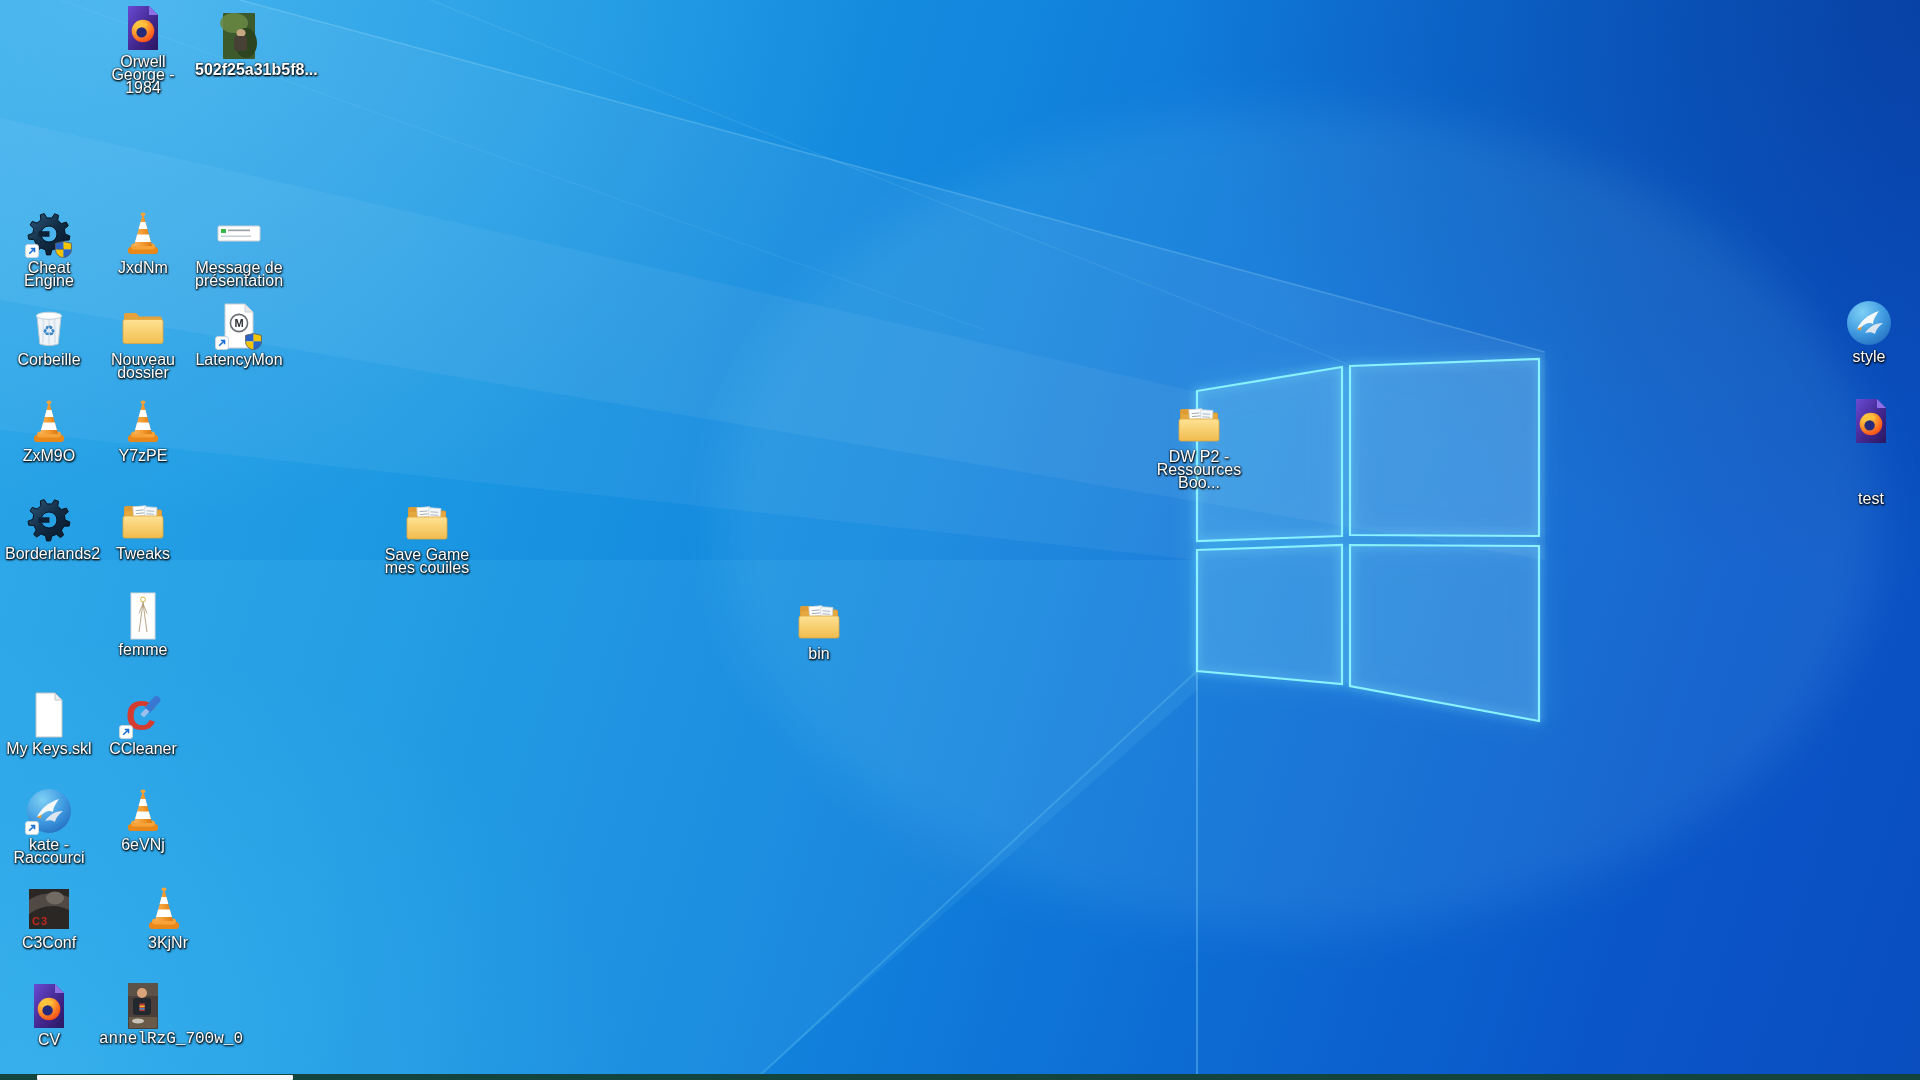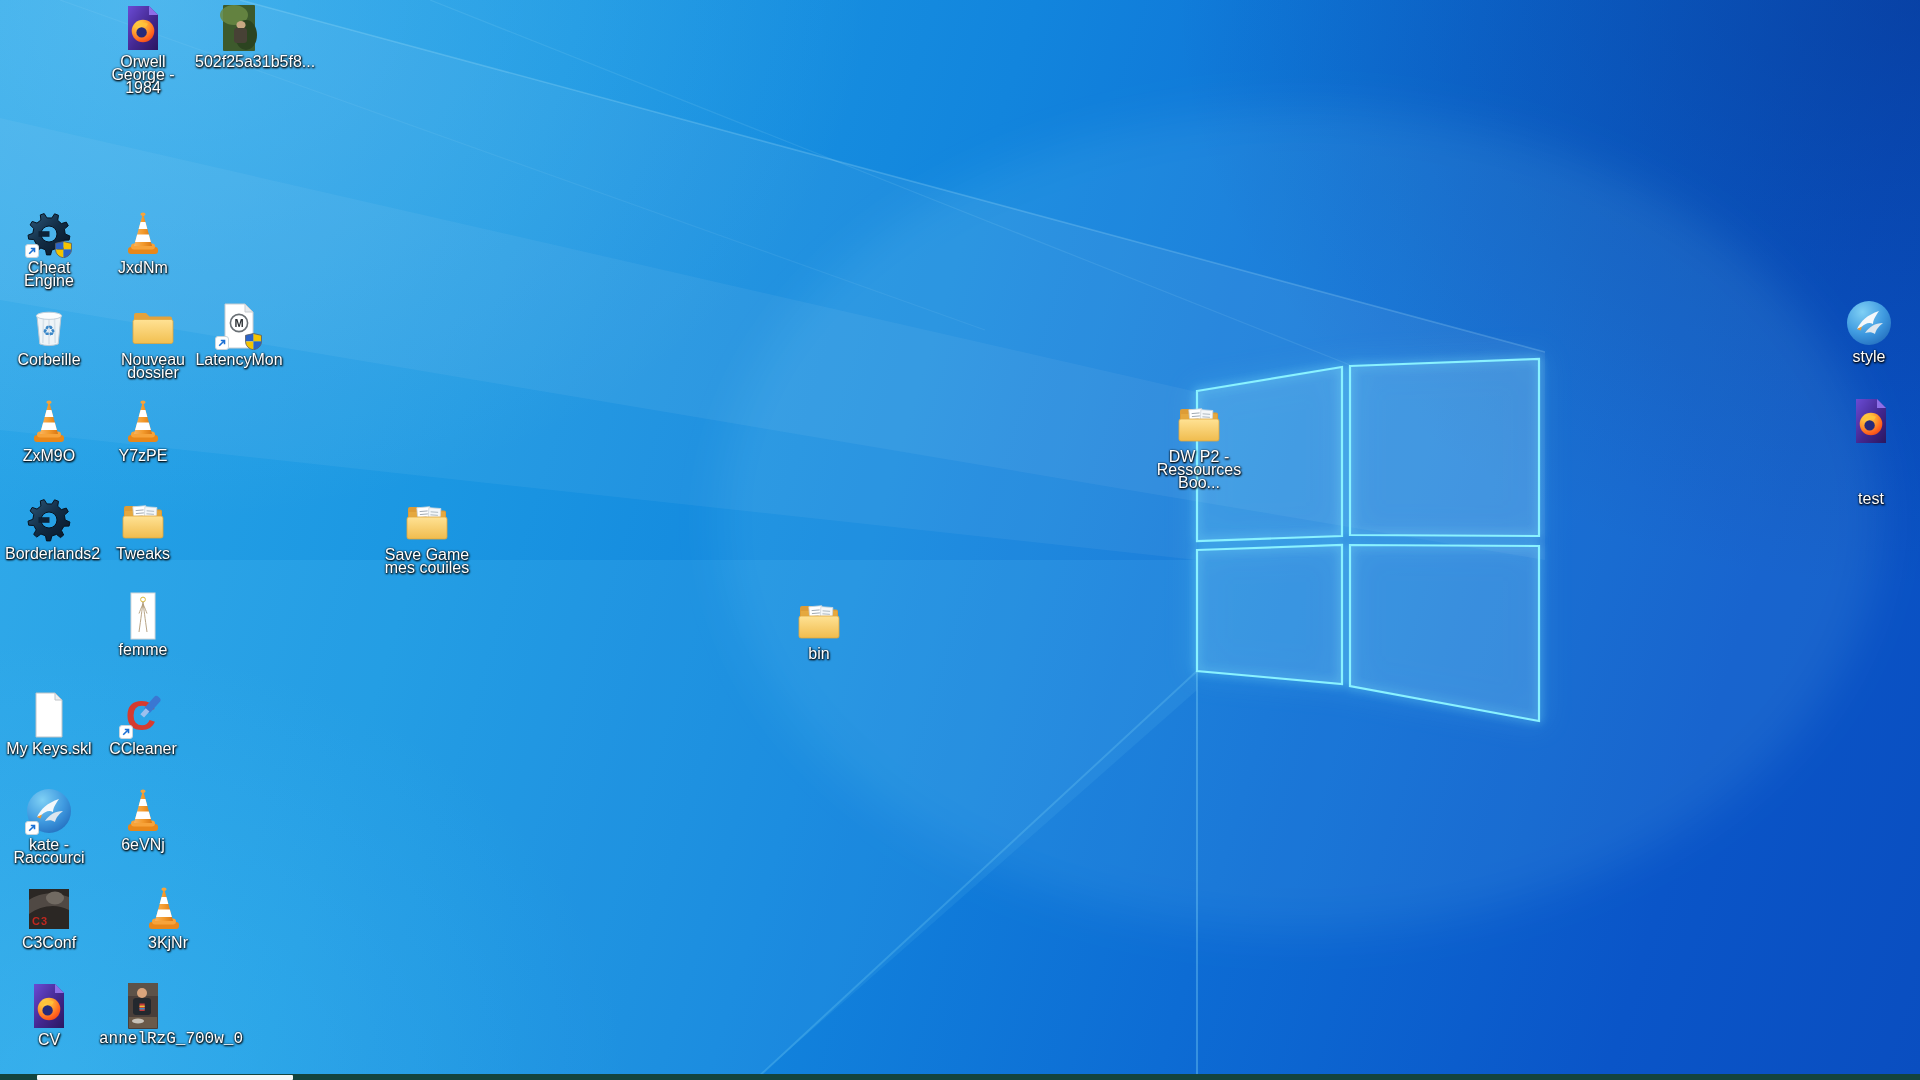--- a/index.html
+++ b/index.html
@@ -70,21 +70,21 @@
             </defs>
    <path d="M9 2 h21 l9 9 v35 H9 z" fill="url(#ffp)"></path>
    <path d="M30 2 l9 9 h-9 z" fill="#8d6fe8"></path>
    <circle cx="24" cy="27" r="11.3" fill="url(#fox)"></circle>
    <circle cx="22.6" cy="28.4" r="5.2" fill="#262a7a"></circle>
    <path d="M13.6 23.2 q6.4 -7.2 15.4 -3.4 l-2 3.1 q-6.4 -3 -9.6 1.2 z" fill="#ffc23a" opacity=".9"></path>
           </svg>
         </span>
         <span class="lbl">Orwell George - 1984</span>
       </div>
-      <div class="cell" style="left: 194px; top: 4px;">
+      <div class="cell" style="left: 194px; top: 12px; font-weight: bold;">
         <span class="ic">
           <svg class="main" viewBox="0 0 48 48">
    <rect x="8" y="1" width="32" height="46" rx="1" fill="#3d5a2c"></rect>
    <ellipse cx="19" cy="11" rx="14" ry="10" fill="#6a8a44" opacity=".85"></ellipse>
    <ellipse cx="31" cy="31" rx="11" ry="15" fill="#2c4420"></ellipse>
    <ellipse cx="26" cy="21" rx="4.6" ry="4" fill="#c8a882"></ellipse>
    <rect x="19" y="24" width="13" height="15" rx="3" fill="#474135"></rect>
           </svg>
         </span>
         <span class="lbl">502f25a31b5f8...</span>
@@ -141,32 +141,43 @@
    <polygon points="24,3 33,36 15,36" fill="url(#vlcG)"></polygon>
    <g clip-path="url(#vlcC)">
               <rect x="10" y="12" width="28" height="7" fill="#ffffff"></rect>
               <rect x="10" y="24.5" width="28" height="7.5" fill="#ffffff"></rect>
             </g>
    <ellipse cx="24" cy="4.2" rx="2.6" ry="1.8" fill="#f6a43c"></ellipse>
           </svg>
         </span>
         <span class="lbl">JxdNm</span>
       </div>
+      <div class="cell" style="left: 194px; top: 210px;">
+        <span class="ic">
+          <svg class="main" viewBox="0 0 48 48">
+   <rect x="3" y="16" width="42" height="15" rx="1.5" fill="#ffffff" stroke="#c9ced2"></rect>
+   <rect x="6" y="19" width="5" height="4" fill="#3ab54a"></rect>
+   <rect x="13" y="19.5" width="22" height="1.7" fill="#9aa2a8"></rect>
+   <rect x="6" y="25.5" width="30" height="1.5" fill="#c8cdd1"></rect>
+          </svg>
+        </span>
+        <span class="lbl">Message de présentation</span>
+      </div>
       <div class="cell" style="left: 4px; top: 302px;">
         <span class="ic">
           <svg class="main" viewBox="0 0 48 48">
    <path d="M12 14 L36 14 L33.2 42 Q24 45.2 14.8 42 Z" fill="#eef4f8" stroke="#b9c8d4" stroke-width="1"></path>
    <path d="M18.5 16 L17.8 41 M24 16 L24 42.4 M29.5 16 L30.2 41" stroke="#d7e2ea" stroke-width="1.6" fill="none"></path>
    <ellipse cx="24" cy="13.8" rx="12.6" ry="3.6" fill="#fbfdfe" stroke="#c2d0da"></ellipse>
    <text x="24" y="33.5" font-size="15" text-anchor="middle" fill="#3b87c8" font-family="DejaVu Sans, sans-serif">♻</text>
           </svg>
         </span>
         <span class="lbl">Corbeille</span>
       </div>
-      <div class="cell" style="left: 98px; top: 302px; margin-left: 10px;">
+      <div class="cell" style="left: 98px; top: 302px;">
         <span class="ic">
           <svg class="main" viewBox="0 0 48 48">
             <defs>
    <linearGradient id="fE" x1="0" y1="0" x2="0" y2="1">
                 <stop offset="0" stop-color="#ffe294"></stop>
                 <stop offset="1" stop-color="#f2bf50"></stop>
               </linearGradient>
             </defs>
    <path d="M5 13 q0 -2 2 -2 h10 l3.5 3.5 H41 q2 0 2 2 v4 H5 z" fill="#e3a23c"></path>
    <path d="M4 19.5 q0 -2 2 -2 h36 q2 0 2 2 v20 q0 2 -2 2 H6 q-2 0 -2 -2 z" fill="url(#fE)" stroke="#dfa63c" stroke-width=".8"></path>

